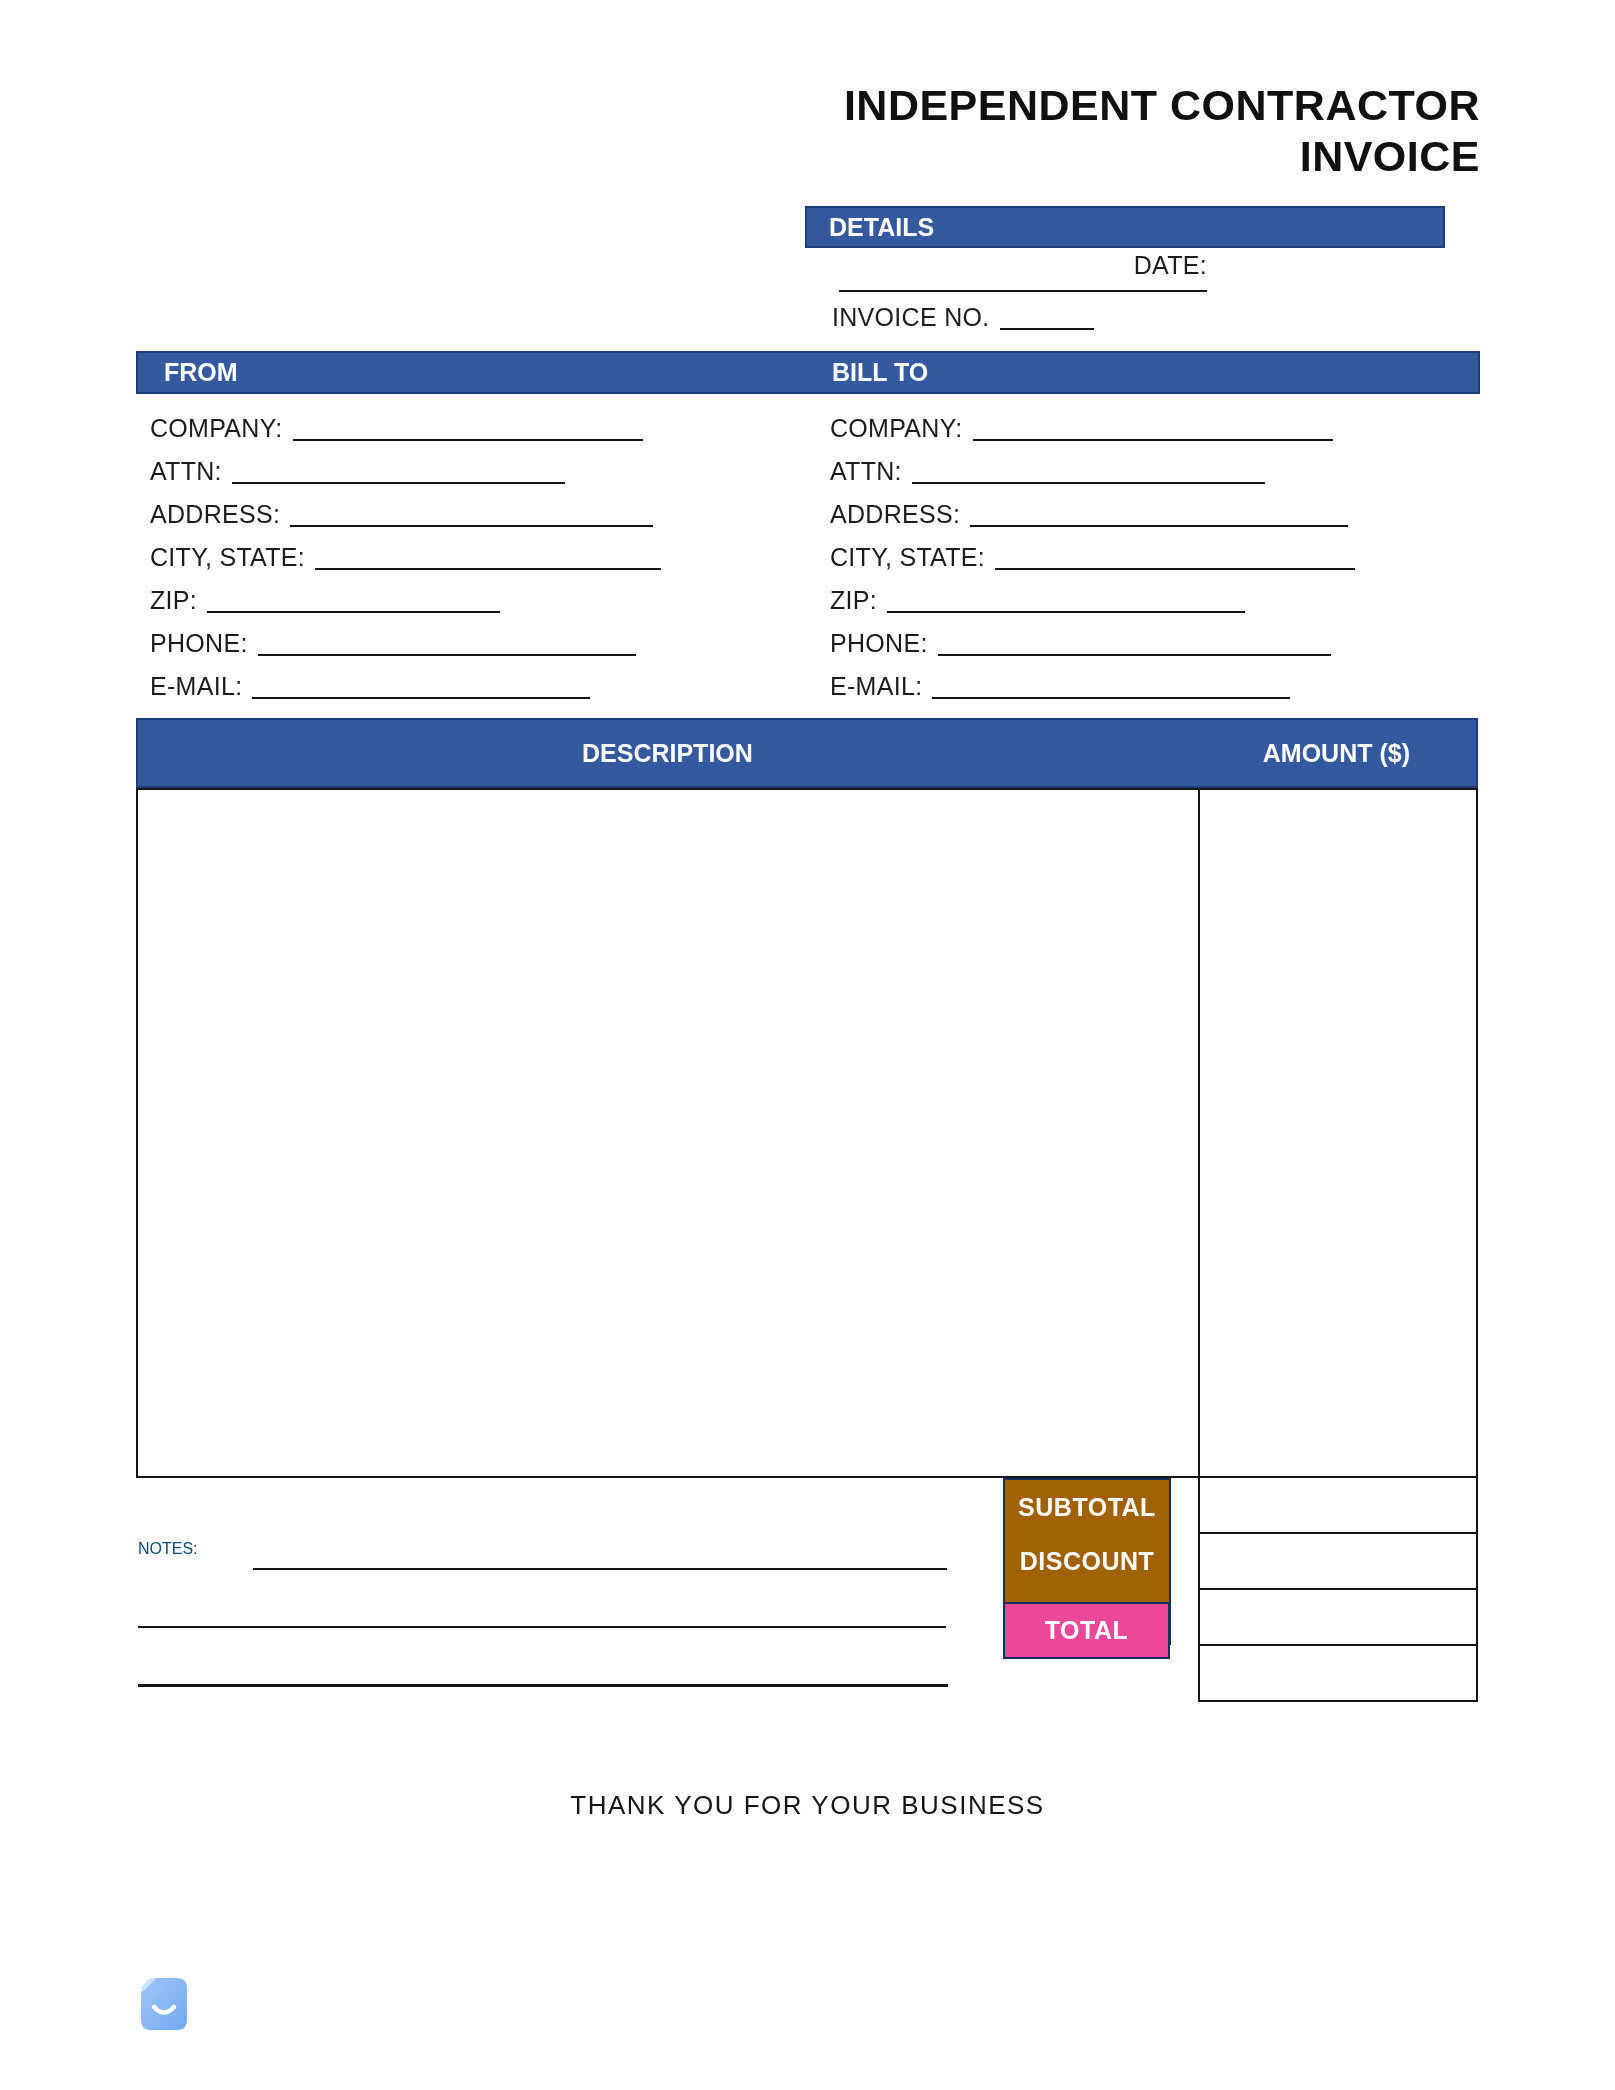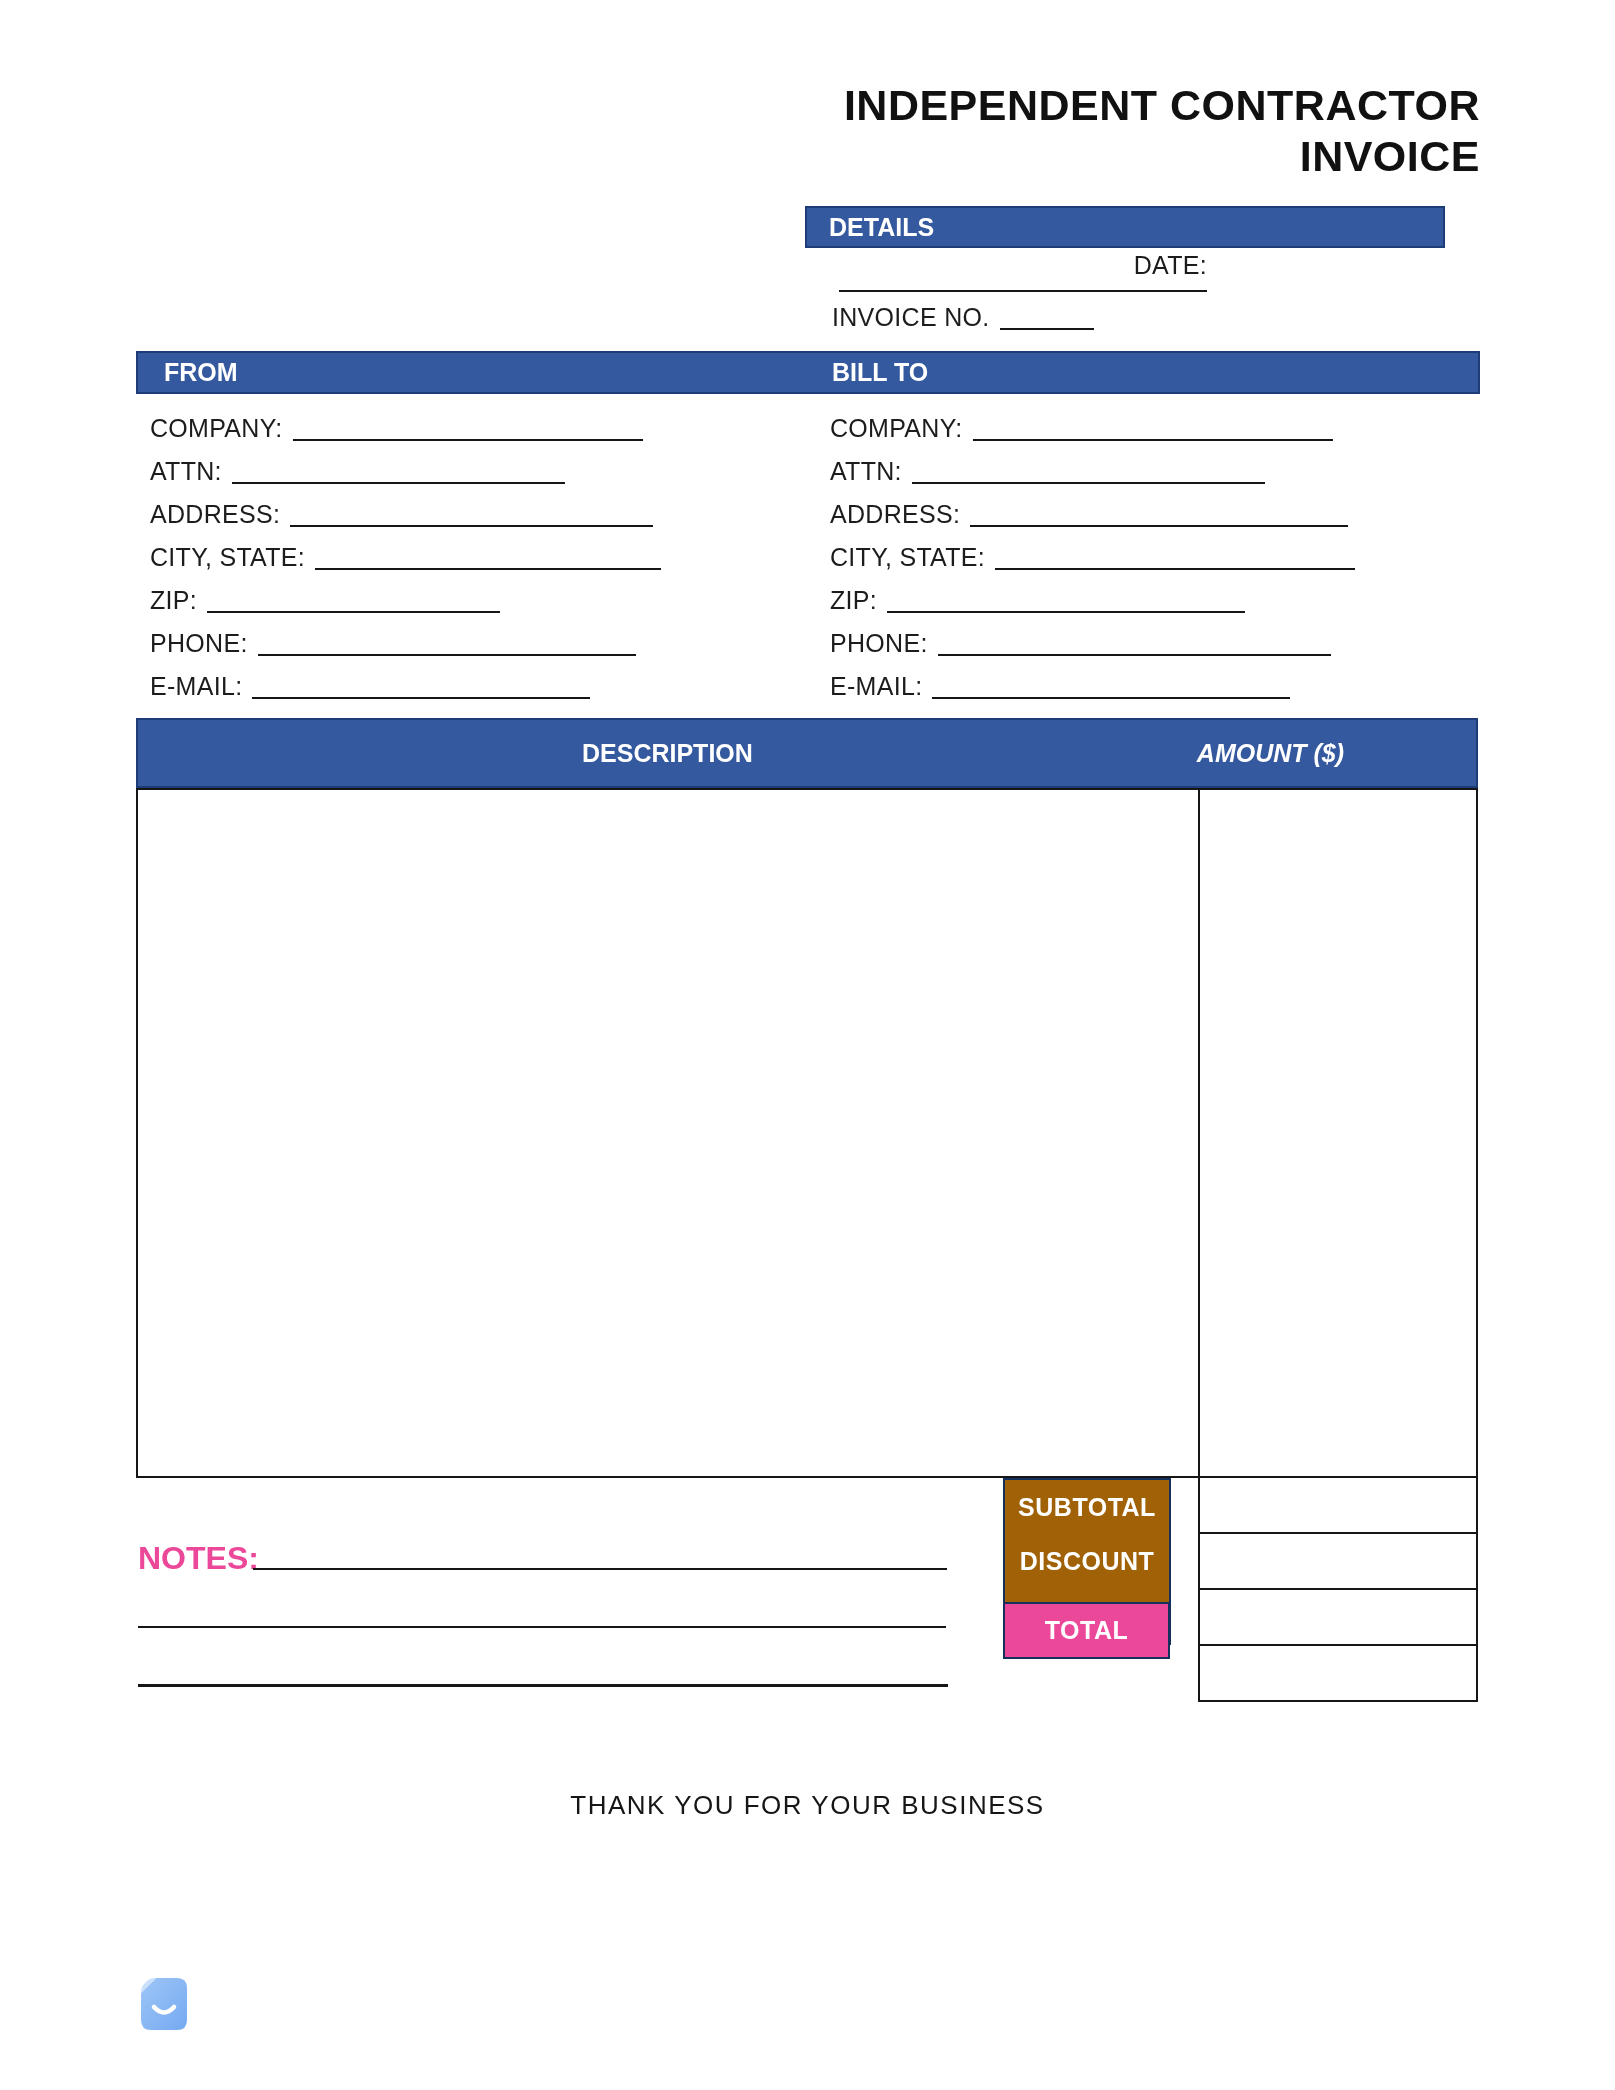--- a/index.html
+++ b/index.html
@@ -38,42 +38,42 @@
   .bill-col .lrow:nth-child(1) .fill{width:360px}
   .bill-col .lrow:nth-child(2) .fill{width:353px}
   .bill-col .lrow:nth-child(3) .fill{width:378px}
   .bill-col .lrow:nth-child(4) .fill{width:360px}
   .bill-col .lrow:nth-child(5) .fill{width:358px}
   .bill-col .lrow:nth-child(6) .fill{width:393px}
   .bill-col .lrow:nth-child(7) .fill{width:358px}
   
   .thead{left:136px;top:690px;width:1342px;height:70px;padding:0;}
   .thead .th-desc{width:1062px;text-align:center;}
-  .thead .th-amt{width:280px;font-style:italic;}
+  .thead .th-amt{width:280px;text-align:center;}
   .tbody{position:absolute;left:136px;top:760px;width:1342px;height:690px;
     border:2px solid #161616;box-sizing:border-box;}
   .tbody .vdiv{position:absolute;left:1060px;top:0;bottom:0;width:2px;background:#161616;}
   .tbody .desc-cell{position:absolute;left:0;top:0;width:1060px;bottom:0;}
   .tbody .amt-cell{position:absolute;left:1062px;top:0;right:0;bottom:0;}
   
   .totals-labels{position:absolute;left:1003px;top:1450px;width:168px;height:167px;
     background:#a16207;border:2px solid #16305E;box-sizing:border-box;
     display:flex;flex-direction:column;}
   .totals-labels .trow{flex:1;display:flex;align-items:center;justify-content:center;
     color:#fff;font-weight:bold;font-size:25px;letter-spacing:.5px;}
   .total-block{position:absolute;left:1003px;top:1574px;width:167px;height:57px;
     background:#ec4899;border:2px solid #16305E;box-sizing:border-box;
     display:flex;align-items:center;justify-content:center;
     color:#fff;font-weight:bold;font-size:25px;letter-spacing:.5px;}
   .totals-amounts{position:absolute;left:1198px;top:1448px;width:280px;height:226px;
     border:2px solid #161616;box-sizing:border-box;display:flex;flex-direction:column;}
   .totals-amounts .arow{flex:1;border-bottom:2px solid #161616;}
   .totals-amounts .arow:last-child{border-bottom:none;}
   
-  .notes-label{position:absolute;left:138px;top:1512px;font-size:32px;font-weight:bold;color:#ec4899;}
+  .notes-label{position:absolute;left:138px;top:1512px;font-size:16px;font-weight:normal;color:#0c4a6e;}
   .note-line{position:absolute;background:#161616;height:2px;}
   .nl1{left:253px;top:1540px;width:694px;}
   .nl2{left:138px;top:1598px;width:808px;}
   .nl3{left:138px;top:1656px;width:810px;height:3px;}
   
   .thankyou{position:absolute;left:0;top:1762px;width:1615px;text-align:center;
     font-size:26px;letter-spacing:1.5px;color:#161616;}
   .logo{position:absolute;left:141px;top:1950px;width:46px;height:52px;}
 </style>
 </head>

